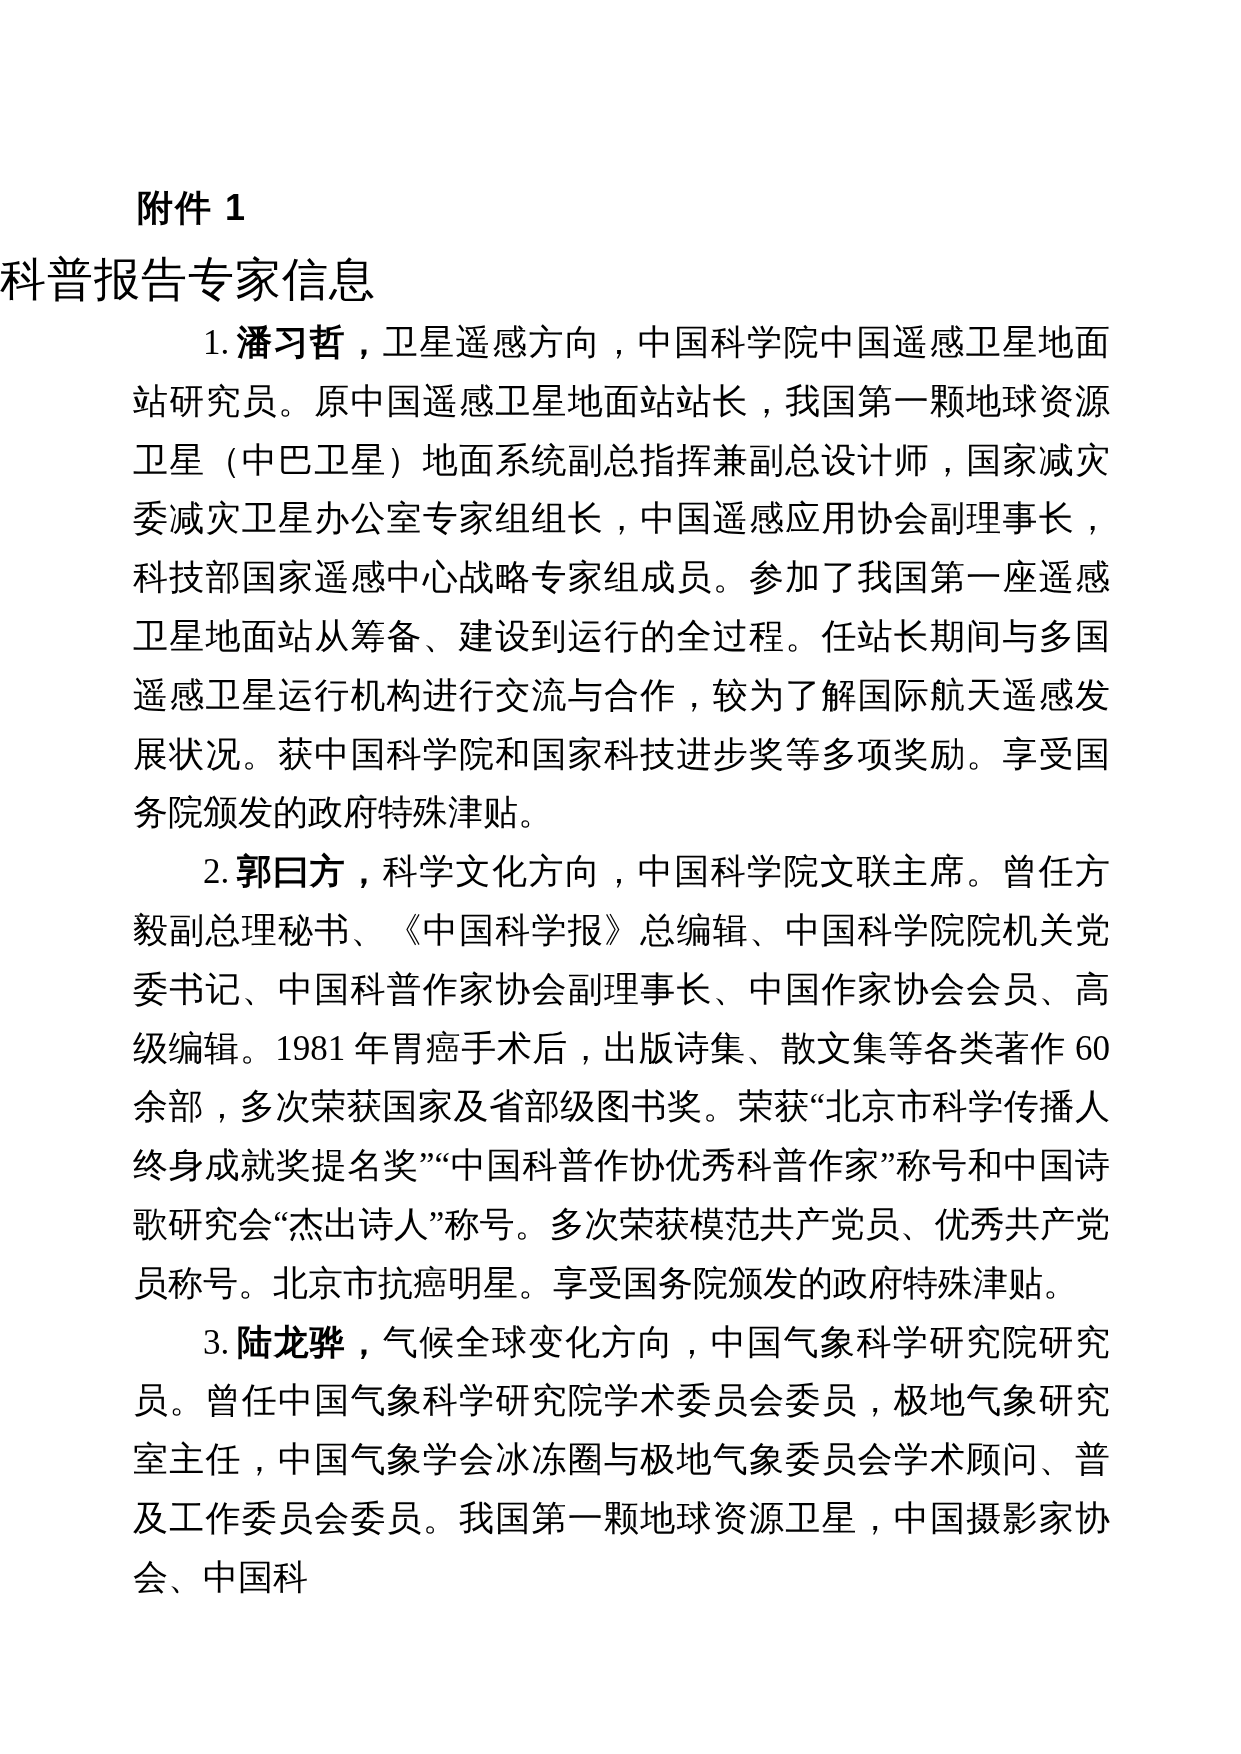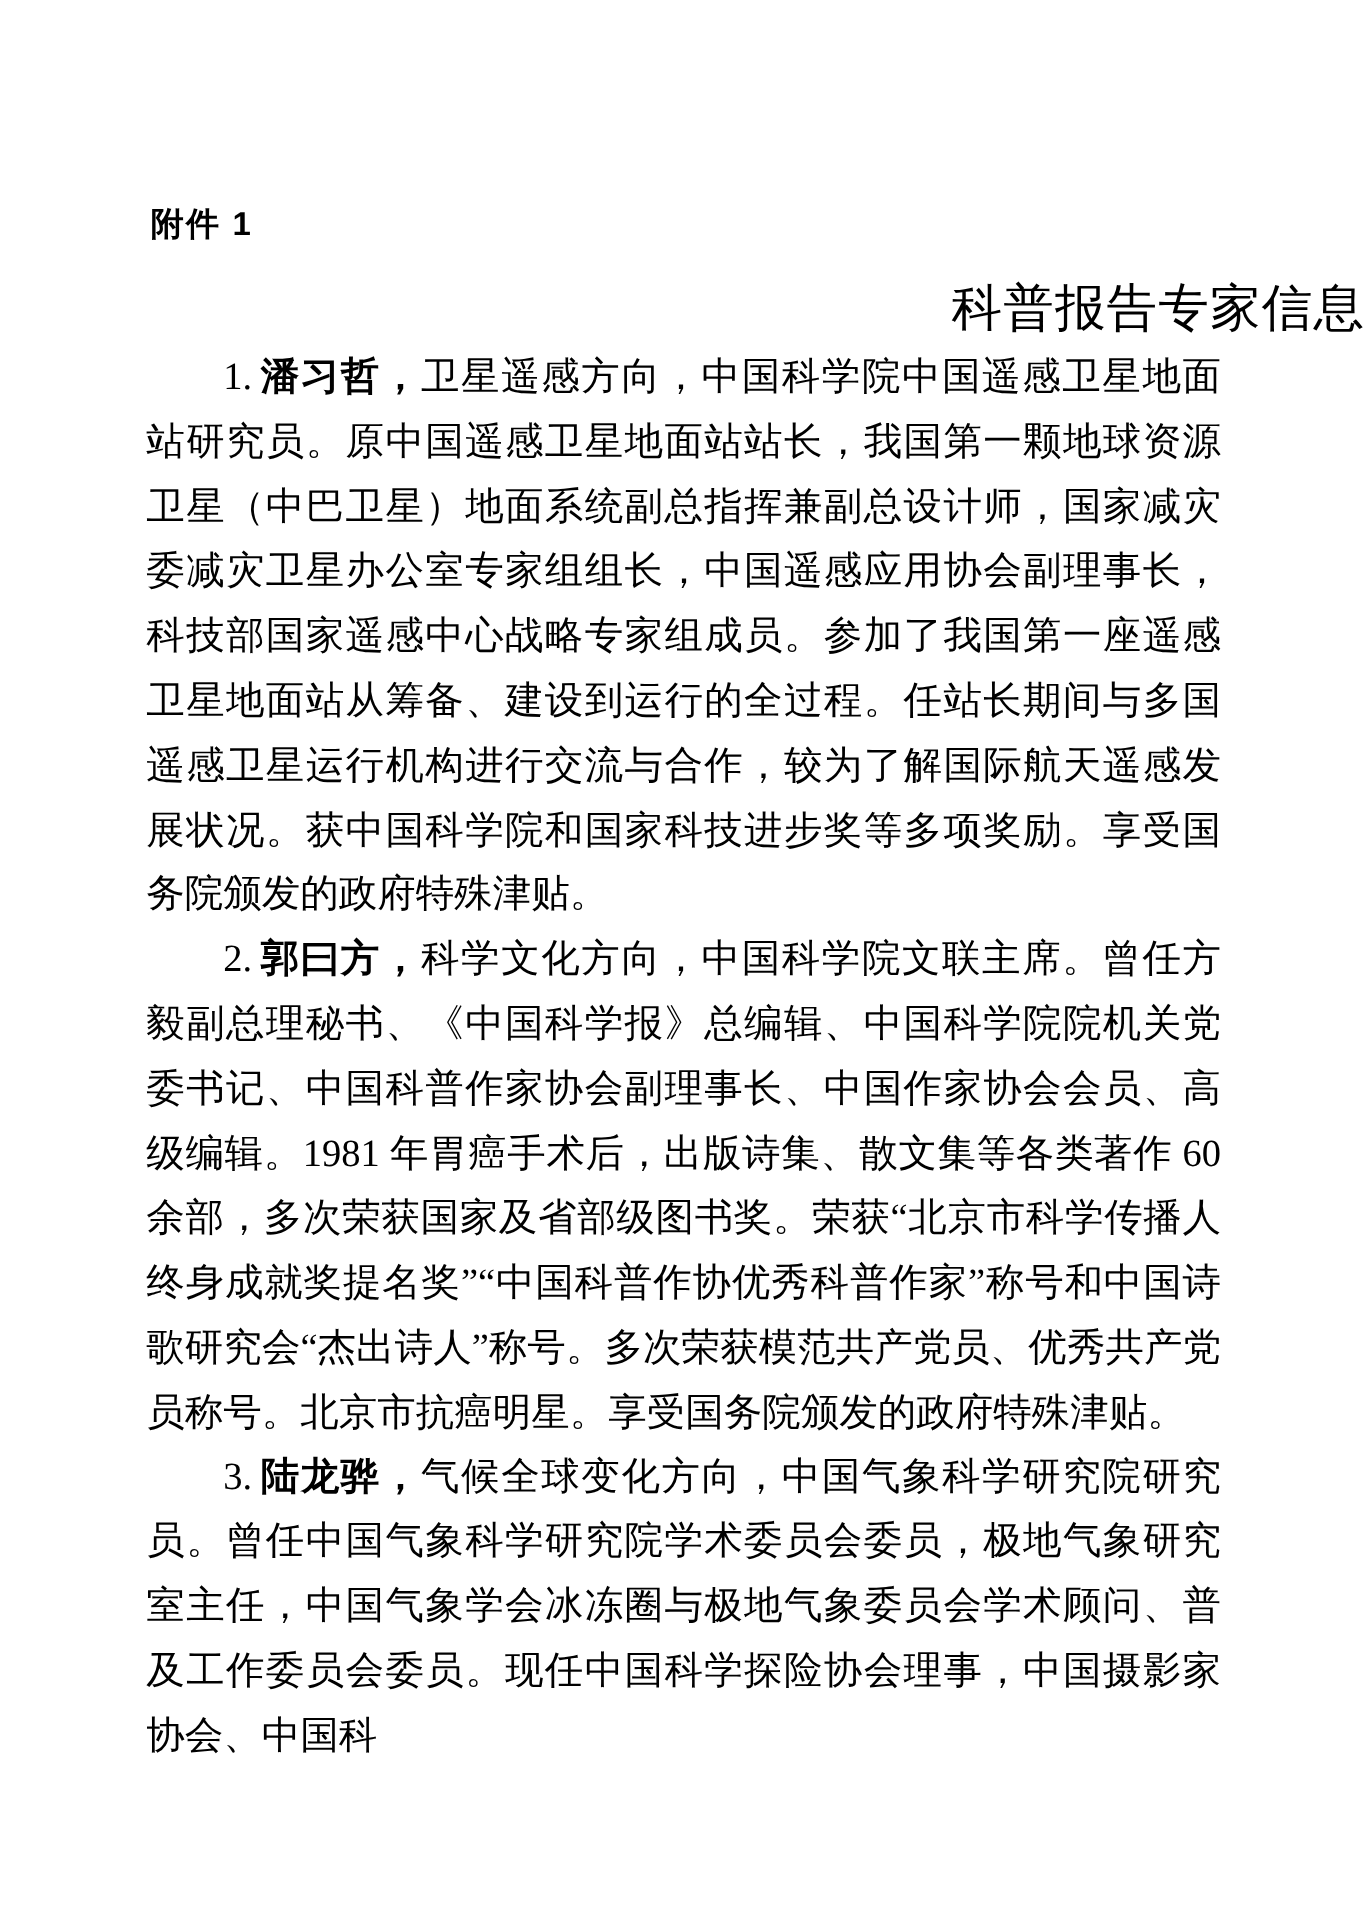--- a/index.html
+++ b/index.html
@@ -14,31 +14,31 @@
     background: #ffffff;
     color: #000000;
     overflow: hidden;
   }
   .attachment-label {
     position: absolute;
     left: 137px;
     top: 184px;
     font-family: "Liberation Sans", "DejaVu Sans", sans-serif;
     font-weight: bold;
-    font-size: 30px;
+    font-size: 36px;
     letter-spacing: 2px;
     white-space: nowrap;
   }
   .doc-title {
     position: absolute;
     left: 0;
     top: 249px;
     width: 100%;
     margin: 0;
-    text-align: right;
+    text-align: left;
     font-family: "Liberation Serif", "DejaVu Serif", serif;
     font-weight: 400;
     font-size: 46px;
     letter-spacing: 1px;
     white-space: nowrap;
   }
   .doc-body {
     position: absolute;
     left: 133px;
     top: 314px;
@@ -71,16 +71,16 @@
   <div class="attachment-label">附件 1</div>
 
   <h1 class="doc-title">科普报告专家信息</h1>
 
   <div class="doc-body">
 
     <p class="para"><span class="expert-number">1.</span><span class="expert-name">潘习哲，</span><span class="expert-bio">卫星遥感方向，中国科学院中国遥感卫星地面站研究员。原中国遥感卫星地面站站长，我国第一颗地球资源卫星（中巴卫星）地面系统副总指挥兼副总设计师，国家减灾委减灾卫星办公室专家组组长，中国遥感应用协会副理事长，科技部国家遥感中心战略专家组成员。参加了我国第一座遥感卫星地面站从筹备、建设到运行的全过程。任站长期间与多国遥感卫星运行机构进行交流与合作，较为了解国际航天遥感发展状况。获中国科学院和国家科技进步奖等多项奖励。享受国务院颁发的政府特殊津贴。</span></p>
 
     <p class="para"><span class="expert-number">2.</span><span class="expert-name">郭曰方，</span><span class="expert-bio">科学文化方向，中国科学院文联主席。曾任方毅副总理秘书、《中国科学报》总编辑、中国科学院院机关党委书记、中国科普作家协会副理事长、中国作家协会会员、高级编辑。1981 年胃癌手术后，出版诗集、散文集等各类著作 60 余部，多次荣获国家及省部级图书奖。荣获“北京市科学传播人终身成就奖提名奖”“中国科普作协优秀科普作家”称号和中国诗歌研究会“杰出诗人”称号。多次荣获模范共产党员、优秀共产党员称号。北京市抗癌明星。享受国务院颁发的政府特殊津贴。</span></p>
 
-    <p class="para"><span class="expert-number">3.</span><span class="expert-name">陆龙骅，</span><span class="expert-bio">气候全球变化方向，中国气象科学研究院研究员。曾任中国气象科学研究院学术委员会委员，极地气象研究室主任，中国气象学会冰冻圈与极地气象委员会学术顾问、普及工作委员会委员。现任中国科学探险协会理事，中国摄影家协会、中国科</span></p>
+    <p class="para"><span class="expert-number">3.</span><span class="expert-name">陆龙骅，</span><span class="expert-bio">气候全球变化方向，中国气象科学研究院研究员。曾任中国气象科学研究院学术委员会委员，极地气象研究室主任，中国气象学会冰冻圈与极地气象委员会学术顾问、普及工作委员会委员。我国第一颗地球资源卫星，中国摄影家协会、中国科</span></p>
 
   </div>
 </div>
 
 </body></html>

